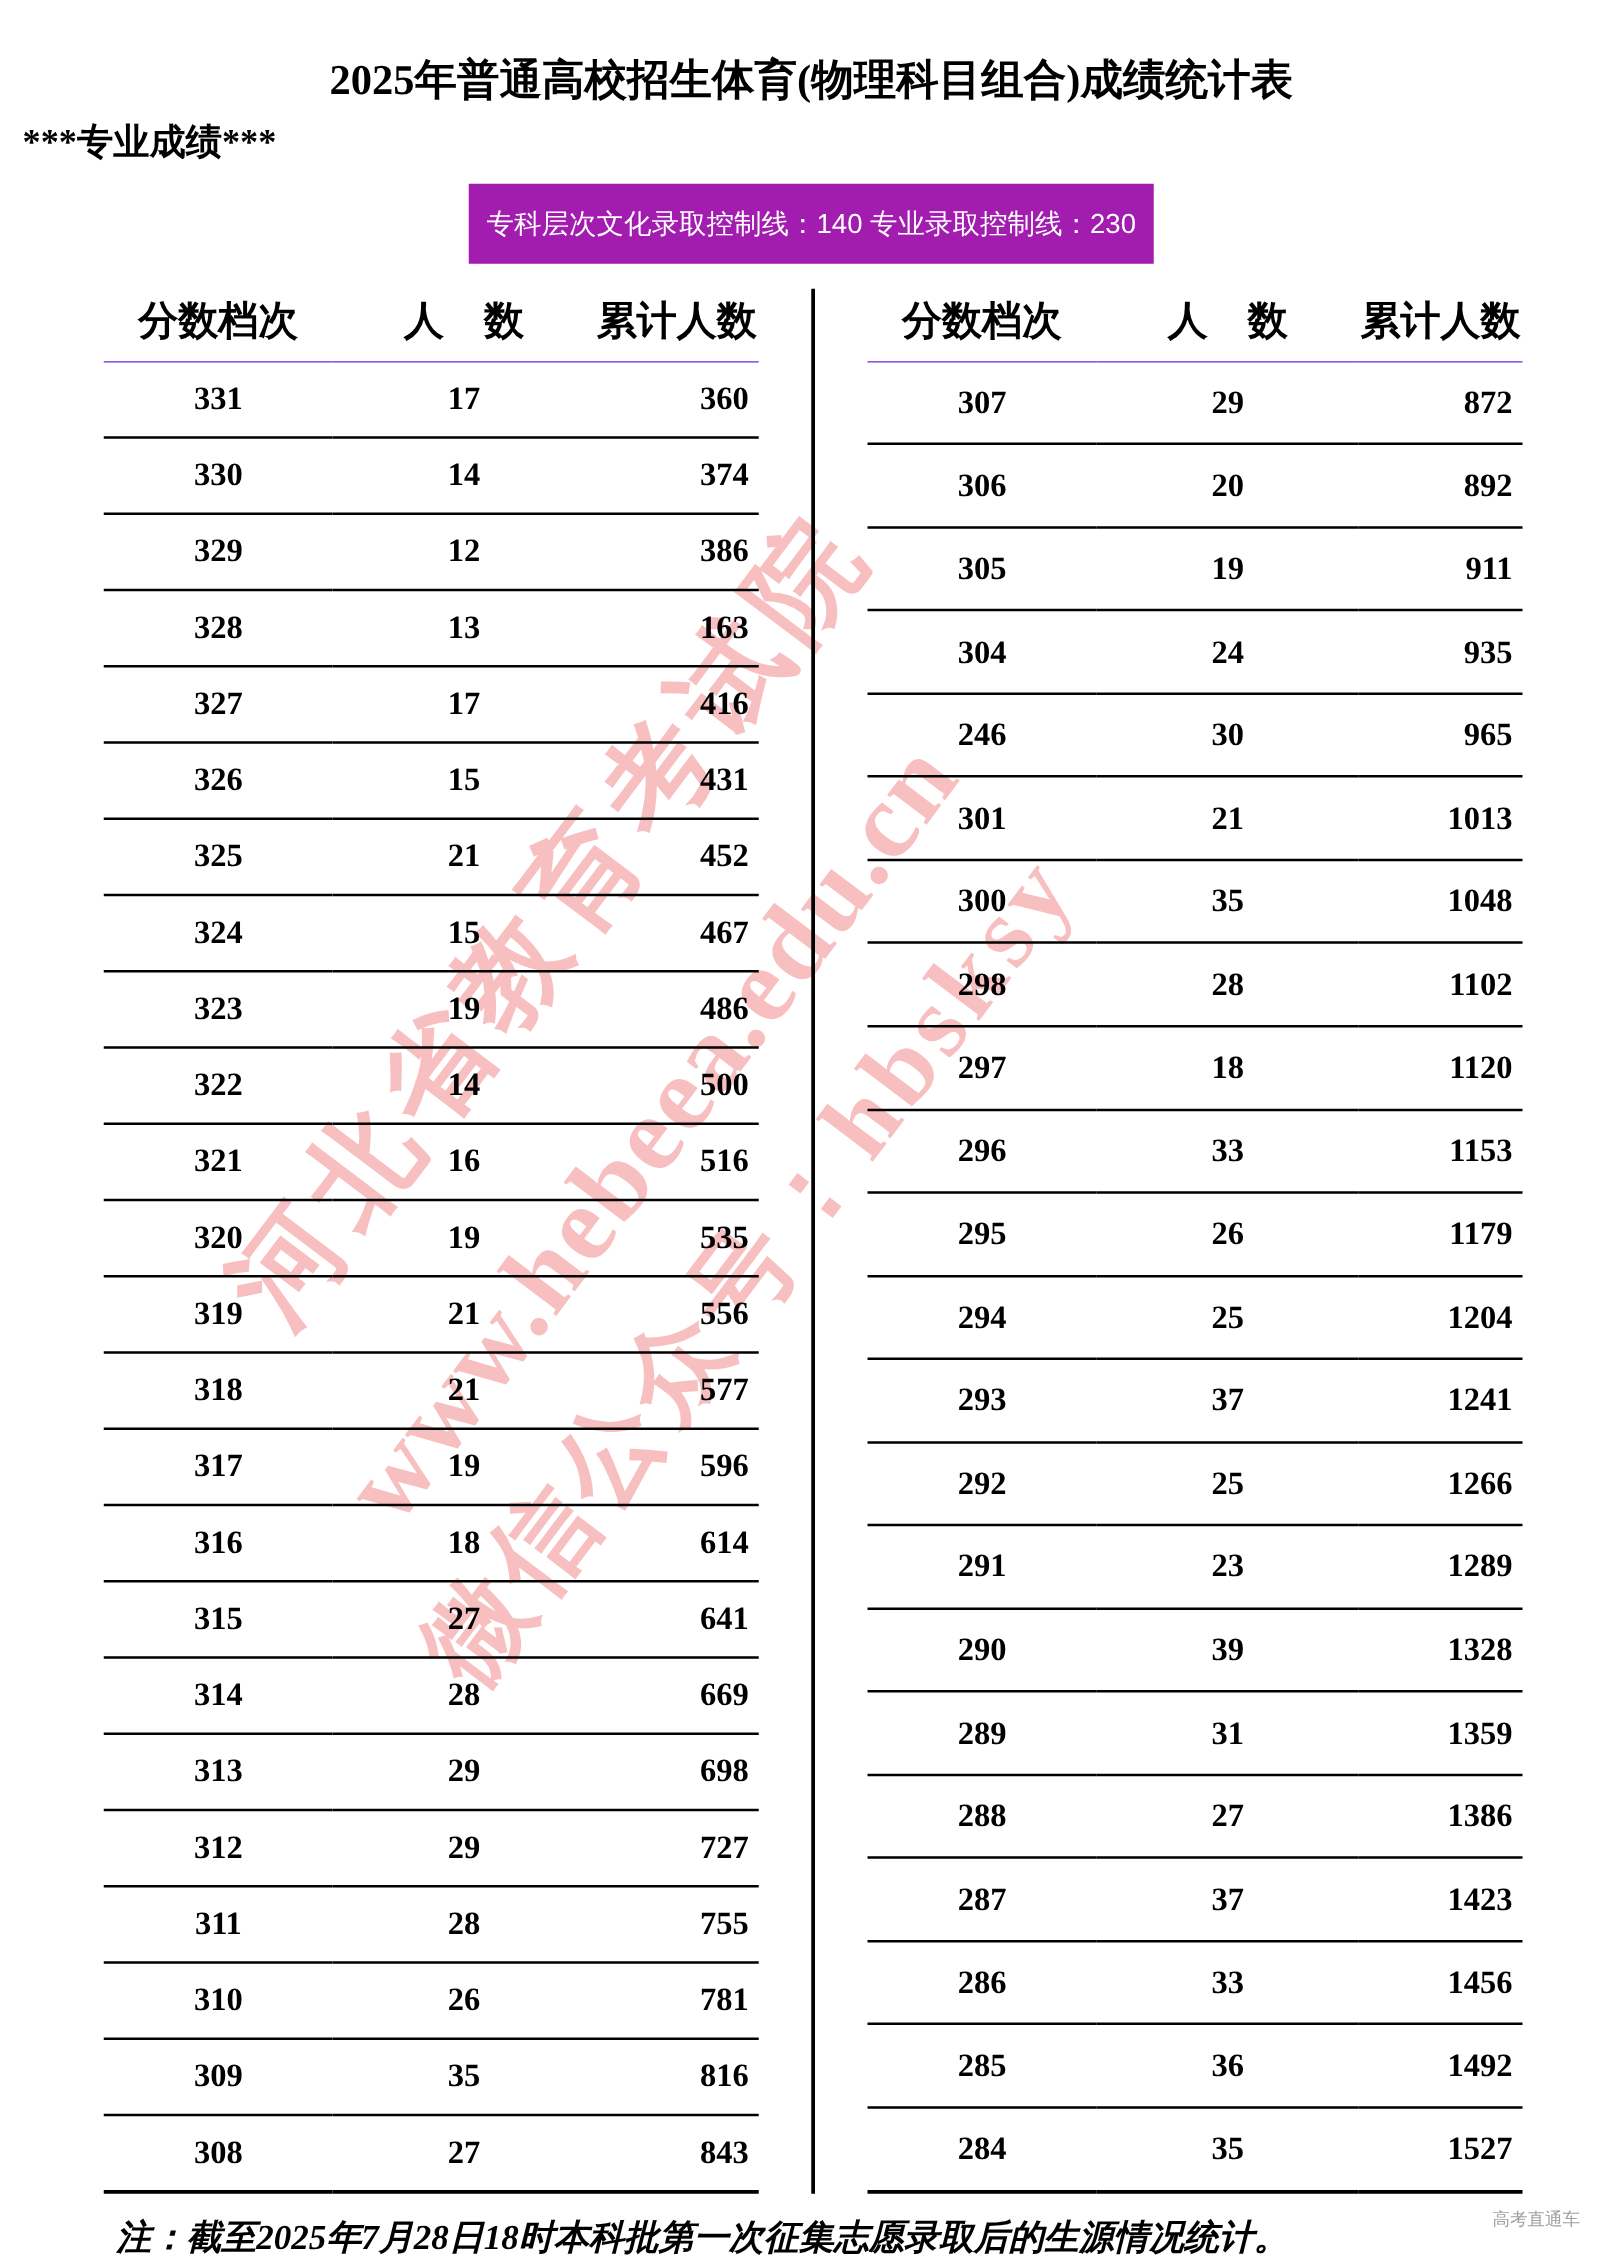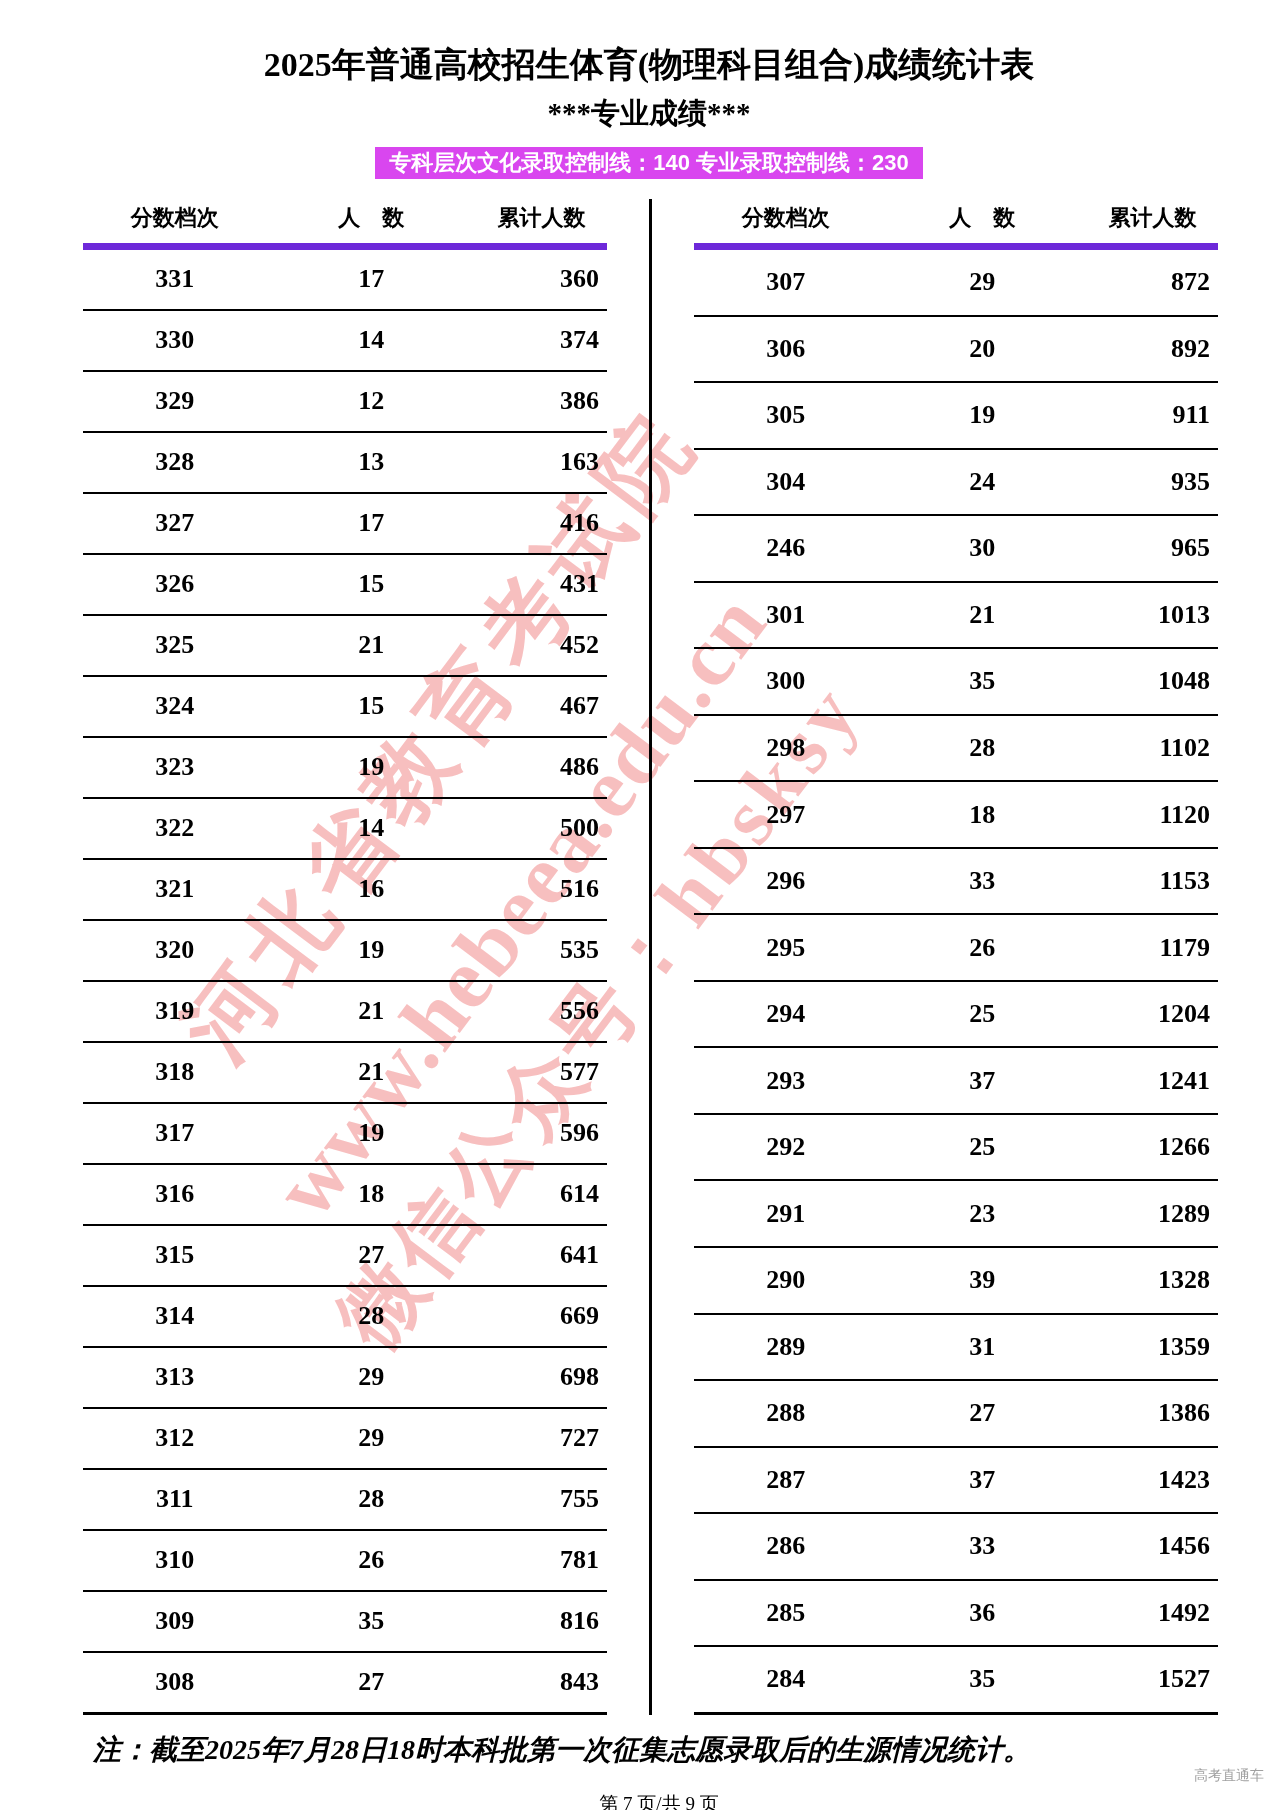--- a/index.html
+++ b/index.html
@@ -27,55 +27,54 @@
   .content{position:relative;z-index:1;padding-top:45px;margin-left:18px;}
 
   .page-title{
     text-align:center;
     font-size:34px;
     font-weight:bold;
     line-height:1.2;
     margin:0;
   }
   .page-subtitle{
-    text-align:center;
     font-size:29px;
     font-weight:bold;
     margin:8px 0 0 0;
   }
   .control-bar{
     display:block;
     width:fit-content;
     margin:13px auto 0 auto;
-    background:#d946ef;
+    background:#a21caf;
     color:#ffffff;
     font-family:"Liberation Sans","DejaVu Sans",sans-serif;
-    font-weight:bold;
+    font-weight:normal;
     font-size:22px;
     line-height:28px;
-    padding:2px 14px;
+    padding:18px 14px;
   }
 
   .tables-wrap{
     display:flex;
     align-items:stretch;
     margin:20px 62px 0 65px;
   }
   .score-table{flex:1;}
   table{border-collapse:collapse;width:100%;table-layout:fixed;}
   col.c-score{width:35%;}
   col.c-count{width:40%;}
   col.c-cum{width:25%;}
   th{
-    font-size:22px;
+    font-size:32px;
     font-weight:bold;
     text-align:center;
     white-space:nowrap;
     padding:4px 0 10px 0;
-    border-bottom:7px solid #6d28d9;
+    border-bottom:1px solid #6d28d9;
   }
   td{
     font-size:26px;
     font-weight:bold;
     text-align:center;
     height:57px;
     border-bottom:2px solid #000;
   }
   td:last-child{text-align:right;padding-right:8px;}
   tr:last-child td{border-bottom:3px solid #000;}

